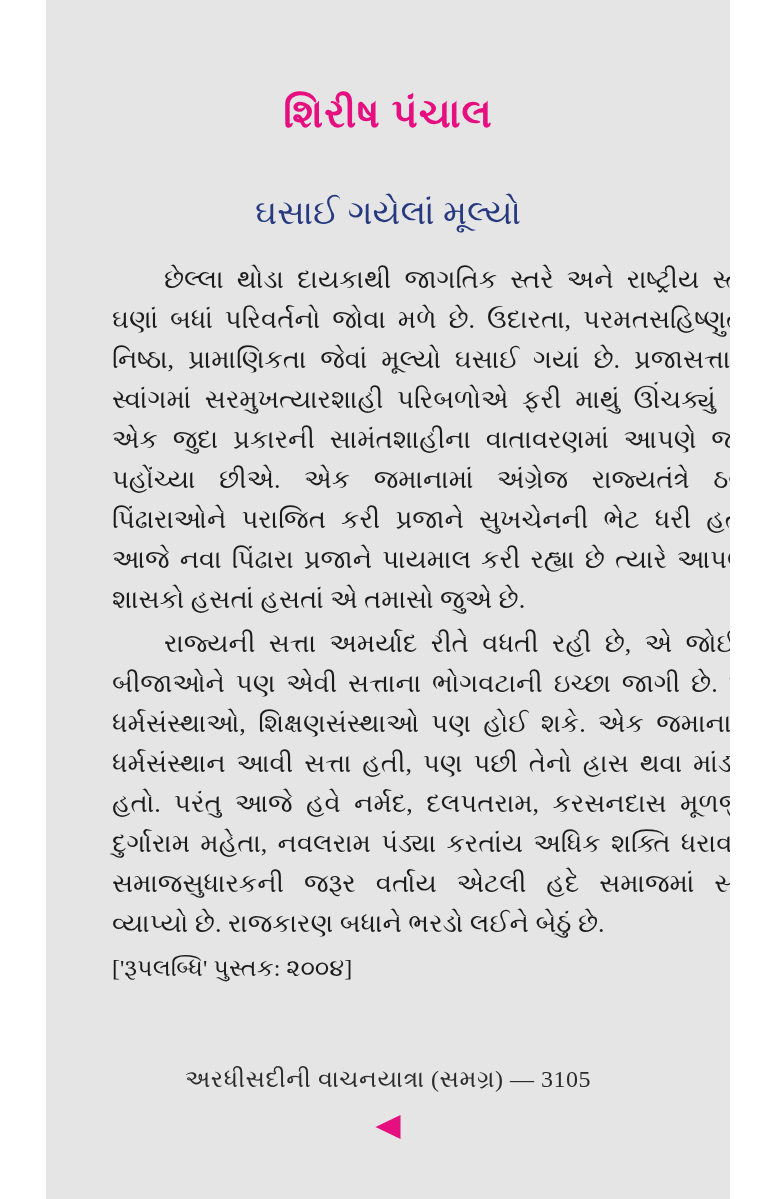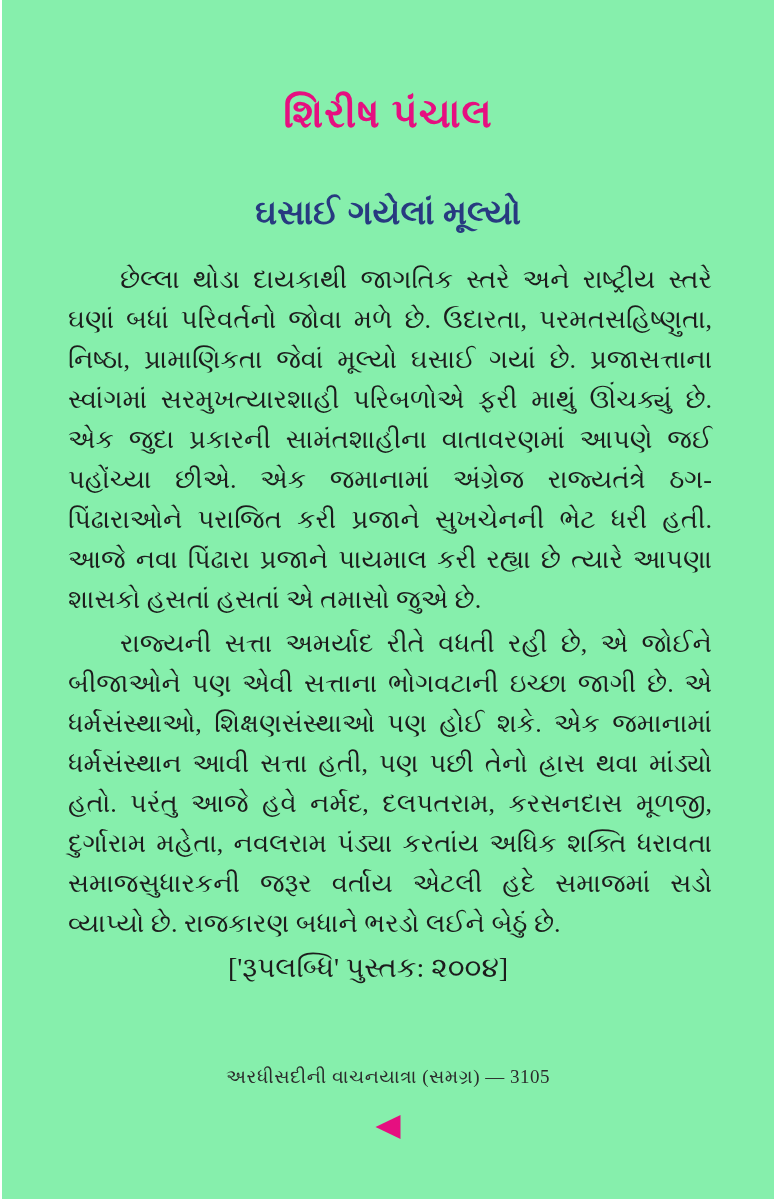--- a/index.html
+++ b/index.html
@@ -3,73 +3,73 @@
 <meta charset="utf-8">
 <style>
   html, body {
     margin: 0;
     padding: 0;
     background: #ffffff;
     font-family: "Liberation Serif", "DejaVu Serif", serif;
   }
   .page {
     position: relative;
-    width: 772px;
+    width: 684px;
     height: 1199px;
     margin: 0 auto;
-    background: #86efac;
+    background: #e5e5e5;
     overflow: hidden;
   }
   .author-name {
     position: absolute;
     top: 90px;
     left: 0;
     width: 100%;
     text-align: center;
     font-size: 40px;
     font-weight: bold;
     letter-spacing: 1px;
   }
   .article-title {
     position: absolute;
     top: 194px;
     left: 0;
     width: 100%;
     text-align: center;
     font-size: 34px;
-    font-weight: bold;
+    font-weight: normal;
   }
   .body-text {
     position: absolute;
     top: 256px;
     left: 62px;
     width: 652px;
     font-size: 26px;
     line-height: 40px;
     color: #1c1c1c;
     text-align: justify;
   }
   .body-text p {
     margin: 4px;
     text-indent: 52px;
   }
   .attribution {
     margin-top: 18px;
-    text-align: center;
+    text-align: left;
     text-indent: 0 !important;
     padding-right: 44px;
-    font-size: 28px;
+    font-size: 24px;
   }
   .page-footer {
     position: absolute;
     top: 1066px;
     left: 0;
     width: 100%;
     text-align: center;
-    font-size: 19px;
+    font-size: 24px;
     color: #2b2b2b;
     letter-spacing: 0.5px;
   }
   .prev-triangle {
     position: absolute;
     top: 1115px;
     left: 50%;
     transform: translateX(-50%);
     width: 0;
     height: 0;

